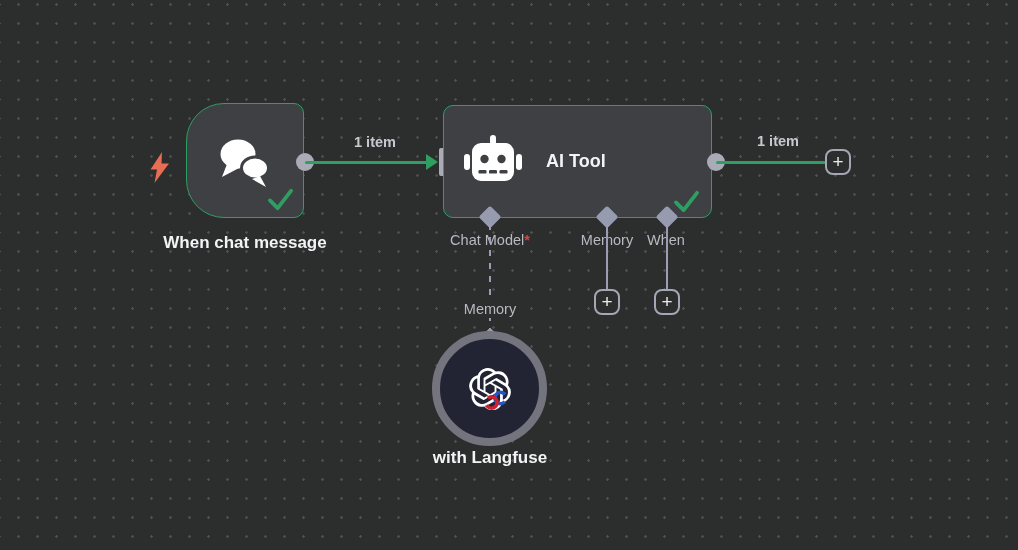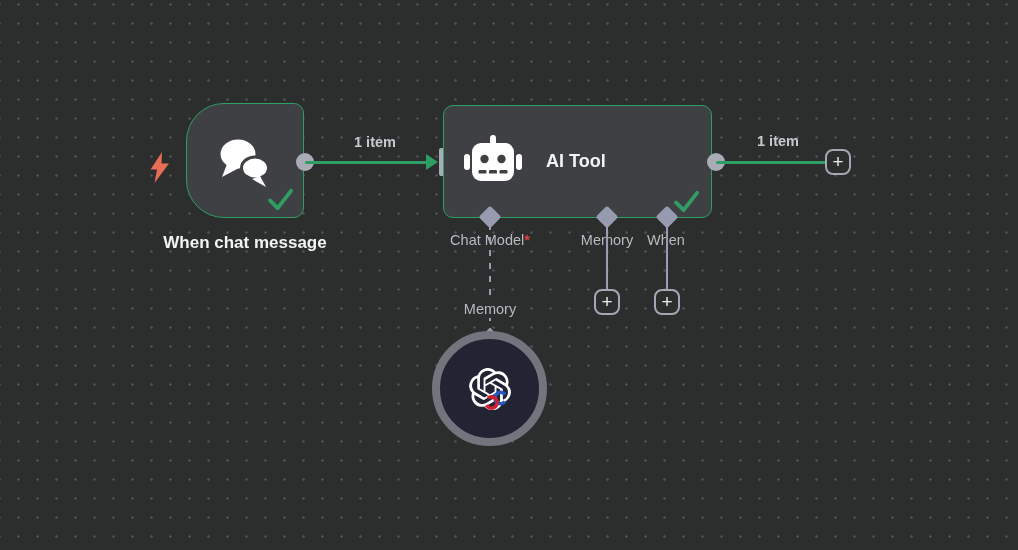--- a/index.html
+++ b/index.html
@@ -198,15 +198,16 @@
       <svg width="42" height="42" viewBox="0 0 24 24">
         <path fill="#ffffff" d="M22.2819 9.8211a5.9847 5.9847 0 0 0-.5157-4.9108 6.0462 6.0462 0 0 0-6.5098-2.9A6.0651 6.0651 0 0 0 4.9807 4.1818a5.9847 5.9847 0 0 0-3.9977 2.9 6.0462 6.0462 0 0 0 .7427 7.0966 5.98 5.98 0 0 0 .511 4.9107 6.051 6.051 0 0 0 6.5146 2.9001A5.9847 5.9847 0 0 0 13.2599 24a6.0557 6.0557 0 0 0 5.7718-4.2058 5.9894 5.9894 0 0 0 3.9977-2.9001 6.0557 6.0557 0 0 0-.7475-7.073zM13.2599 22.4311a4.4755 4.4755 0 0 1-2.8764-1.0408l.1419-.0804 4.7783-2.7582a.7948.7948 0 0 0 .3927-.6813v-6.7369l2.02 1.1686a.071.071 0 0 1 .038.052v5.5826a4.504 4.504 0 0 1-4.4945 4.4944zm-9.6607-4.1254a4.4708 4.4708 0 0 1-.5346-3.0137l.142.0852 4.783 2.7582a.7712.7712 0 0 0 .7806 0l5.8428-3.3685v2.3324a.0804.0804 0 0 1-.0332.0615L9.74 19.9502a4.4992 4.4992 0 0 1-6.1408-1.6464zM2.3408 7.8956a4.485 4.485 0 0 1 2.3655-1.9728V11.6a.7664.7664 0 0 0 .3879.6765l5.8144 3.3543-2.0201 1.1685a.0757.0757 0 0 1-.071 0l-4.8303-2.7865A4.504 4.504 0 0 1 2.3408 7.8956zm16.5963 3.8558L13.1038 8.364 15.1192 7.2a.0757.0757 0 0 1 .071 0l4.8303 2.7913a4.4944 4.4944 0 0 1-.6765 8.1042v-5.6772a.79.79 0 0 0-.3879-.6765zm2.0107-3.0231l-.142-.0852-4.7735-2.7818a.7759.7759 0 0 0-.7854 0L9.409 9.2297V6.8974a.0662.0662 0 0 1 .0284-.0615l4.8303-2.7866a4.4992 4.4992 0 0 1 6.6802 4.66zM8.3065 12.863l-2.02-1.1638a.0804.0804 0 0 1-.038-.0567V6.0742a4.4992 4.4992 0 0 1 7.3757-3.4537l-.142.0805L8.704 5.459a.7948.7948 0 0 0-.3927.6813zm1.0976-2.3654l2.602-1.4998 2.6069 1.4998v2.9994l-2.5974 1.4997-2.6067-1.4997Z"></path>
       </svg>
       <svg class="langfuse-glyph" width="27" height="21" viewBox="0 0 27 21">
         <circle cx="17.5" cy="8" r="5.6" fill="none" stroke="#2456c4" stroke-width="3.6" stroke-dasharray="27 9" transform="rotate(40 17.5 8)"></circle>
         <circle cx="8.5" cy="12.5" r="5.6" fill="none" stroke="#d0202f" stroke-width="3.6" stroke-dasharray="27 9" transform="rotate(-130 8.5 12.5)"></circle>
       </svg>
     </div>
   </div>
   <div class="node-title model-title">
+    <div>with Langfuse</div>
   </div>
 
 </div>
 
 </body></html>

